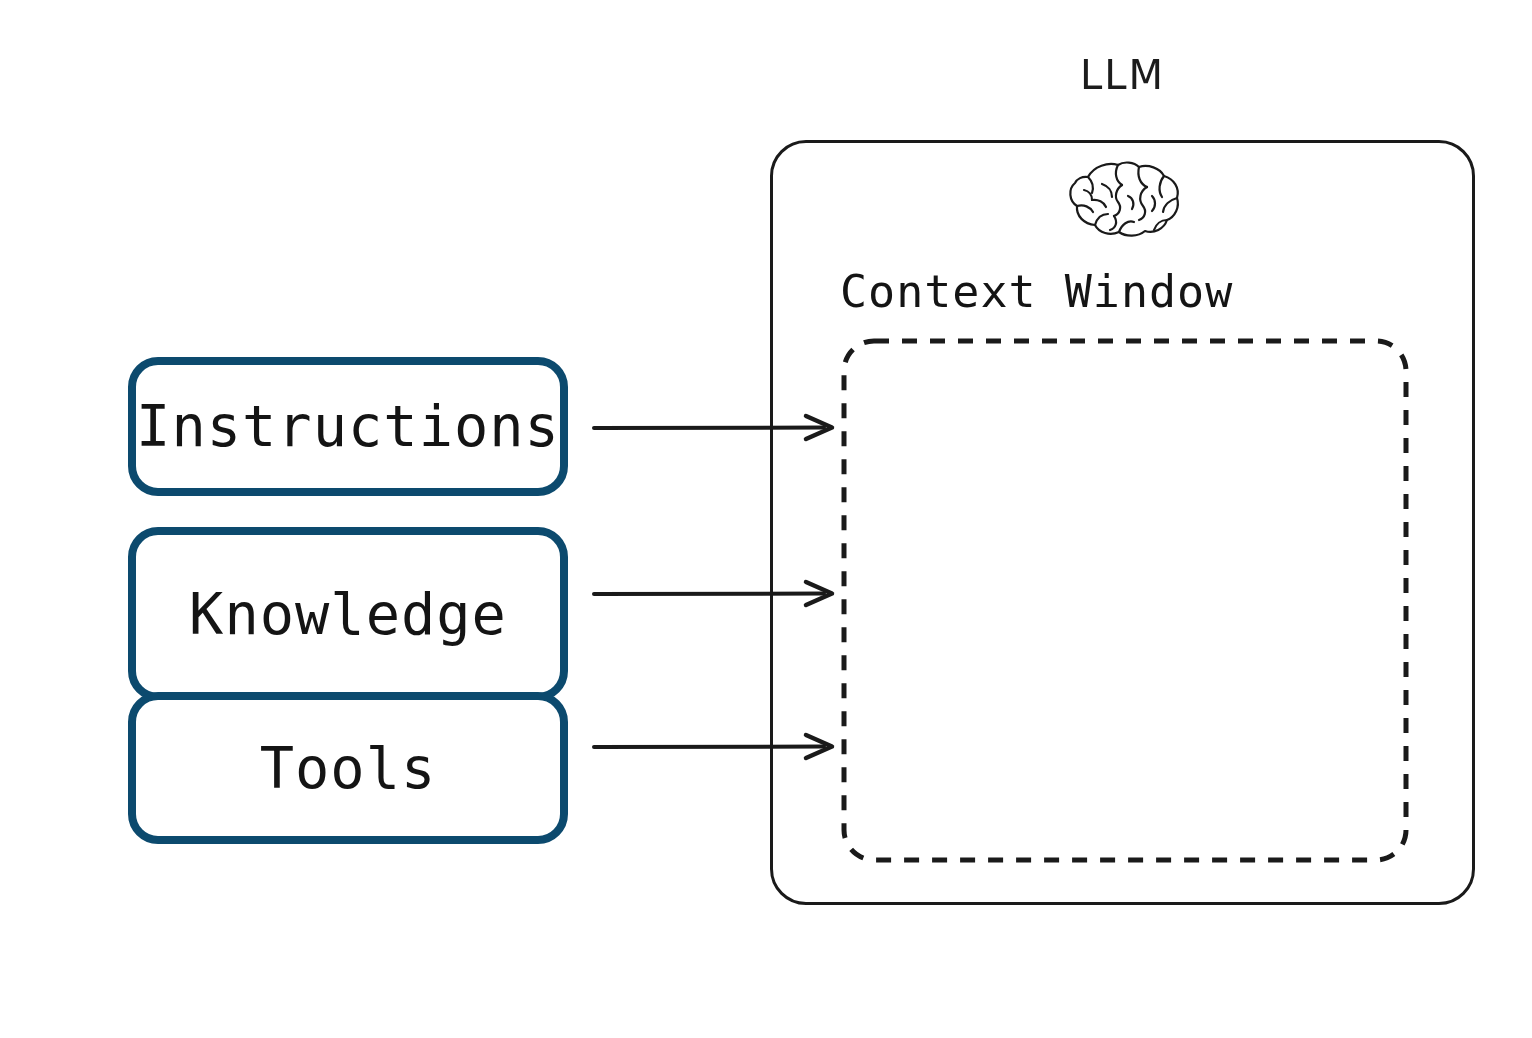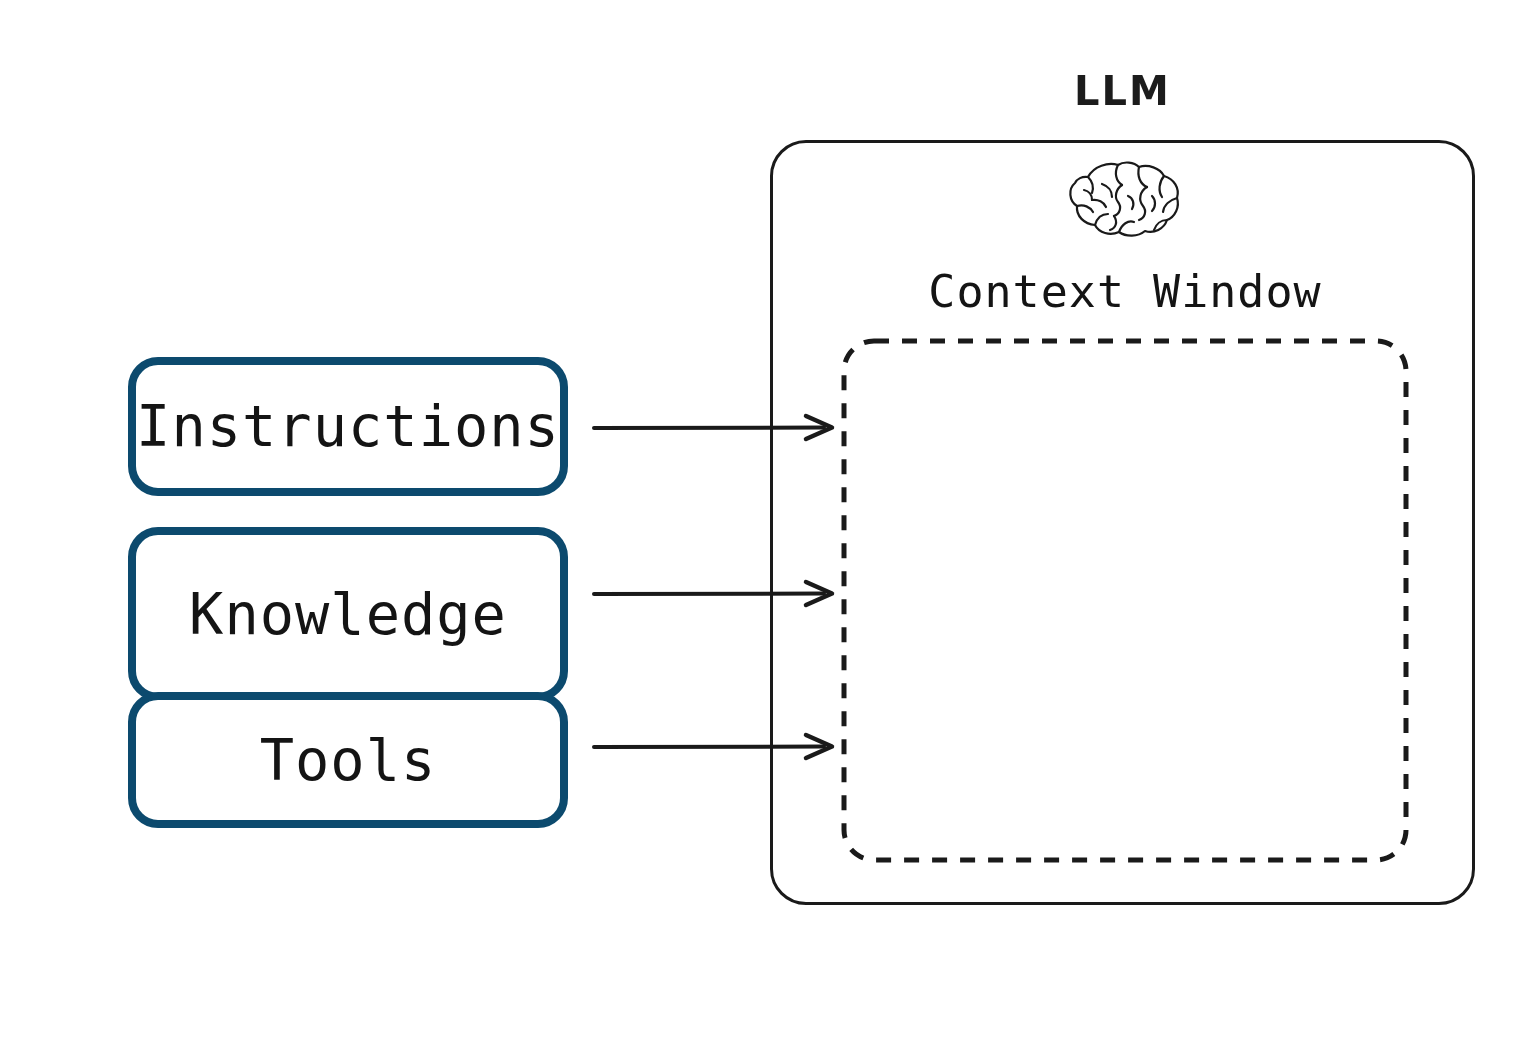--- a/index.html
+++ b/index.html
@@ -33,43 +33,43 @@
     font-family: "DejaVu Sans Mono", monospace;
     font-size: 57px;
     font-weight: 400;
     color: #141414;
     letter-spacing: 1px;
     line-height: 1;
     white-space: nowrap;
   }
   #box-instructions { top: 357px;  height: 139px; }
   #box-knowledge    { top: 527px;  height: 174px; }
-  #box-tools        { top: 692px;  height: 136px; }
+  #box-tools        { top: 692px;  height: 152px; }
 
   
   .arrow-svg {
     position: absolute;
     left: 592px;
     width: 250px;
     height: 40px;
     overflow: visible;
   }
   #arrow-instructions { top: 408px; }
   #arrow-knowledge    { top: 574px; }
   #arrow-tools        { top: 727px; }
 
   
   #llm-title {
     position: absolute;
     left: 770px;
-    top: 68px;
+    top: 52px;
     width: 705px;
     text-align: center;
     font-family: "DejaVu Sans", sans-serif;
-    font-weight: 700;
+    font-weight: 400;
     font-size: 40px;
     letter-spacing: 2px;
     color: #1c1c1c;
   }
   #llm-box {
     position: absolute;
     left: 770px;
     top: 140px;
     width: 705px;
     height: 765px;
@@ -87,21 +87,21 @@
     width: 118px;
     height: 82px;
   }
 
   
   #context-window-title {
     position: absolute;
     left: 840px;
     top: 265px;
     width: 570px;
-    text-align: center;
+    text-align: left;
     font-family: "DejaVu Sans Mono", monospace;
     font-size: 45px;
     font-weight: 400;
     letter-spacing: 1px;
     color: #141414;
   }
   #context-window-box {
     position: absolute;
     left: 841px;
     top: 338px;

